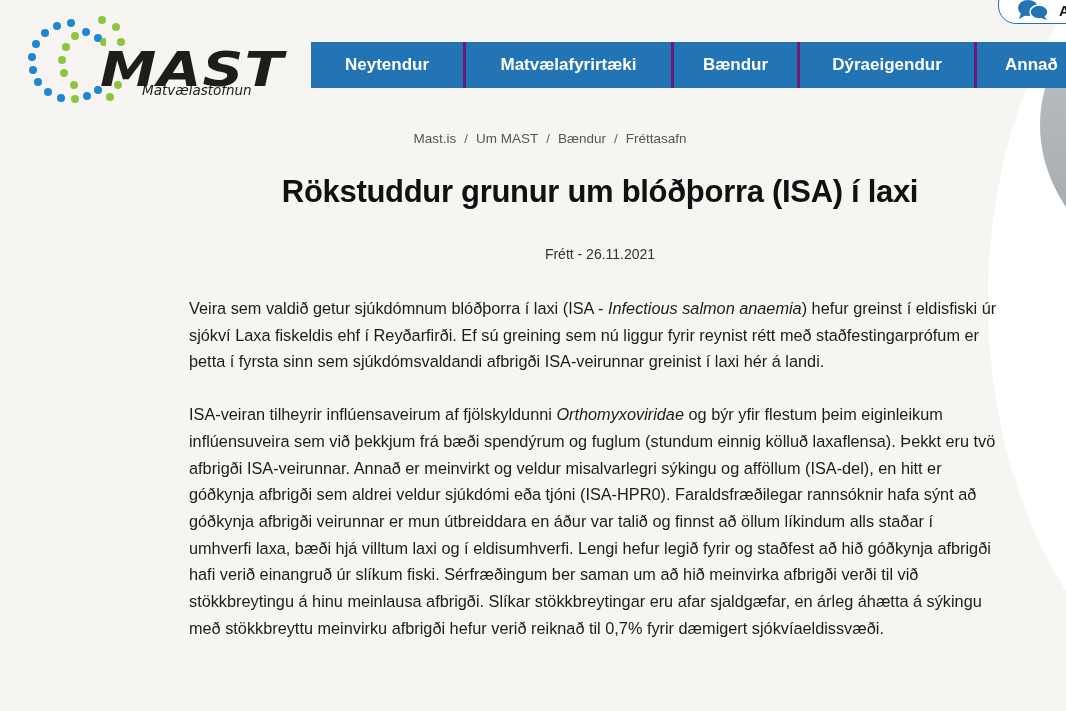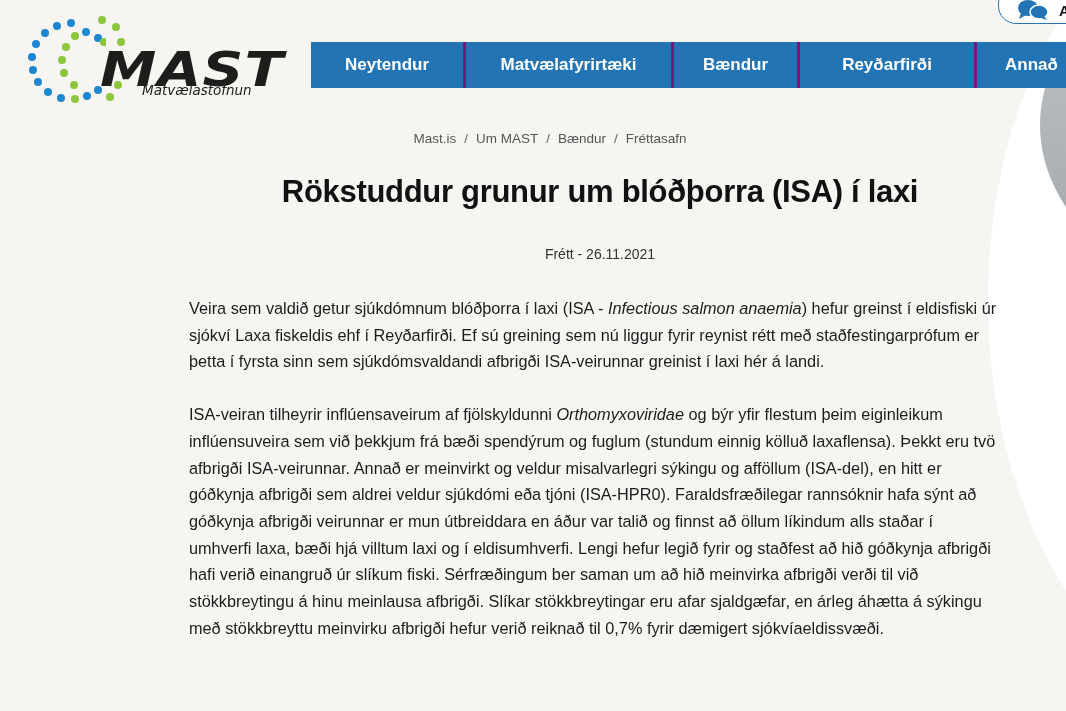--- a/index.html
+++ b/index.html
@@ -242,21 +242,21 @@
       <circle cx="4" cy="82" r="4" fill="#8cc63f"></circle>
     </svg>
     <span class="logo-word">MAST</span>
     <span class="logo-sub">Matvælastofnun</span>
   </div>
 
   <nav class="nav">
     <div class="nav-item" style="width:155px">Neytendur</div>
     <div class="nav-item" style="width:208px">Matvælafyrirtæki</div>
     <div class="nav-item" style="width:126px">Bændur</div>
-    <div class="nav-item" style="width:177px">Reyðarfirði</div>
+    <div class="nav-item" style="width:177px">Dýraeigendur</div>
     <div class="nav-item" style="width:110px">Annað</div>
   </nav>
 
   <div class="breadcrumb">
     <a href="#">Mast.is</a><span class="sep">/</span><a href="#">Um MAST</a><span class="sep">/</span><a href="#">Bændur</a><span class="sep">/</span><a href="#">Fréttasafn</a>
   </div>
 
   <h1 class="title">Rökstuddur grunur um blóðþorra (ISA) í laxi</h1>
   <div class="meta">Frétt - 26.11.2021</div>
 

